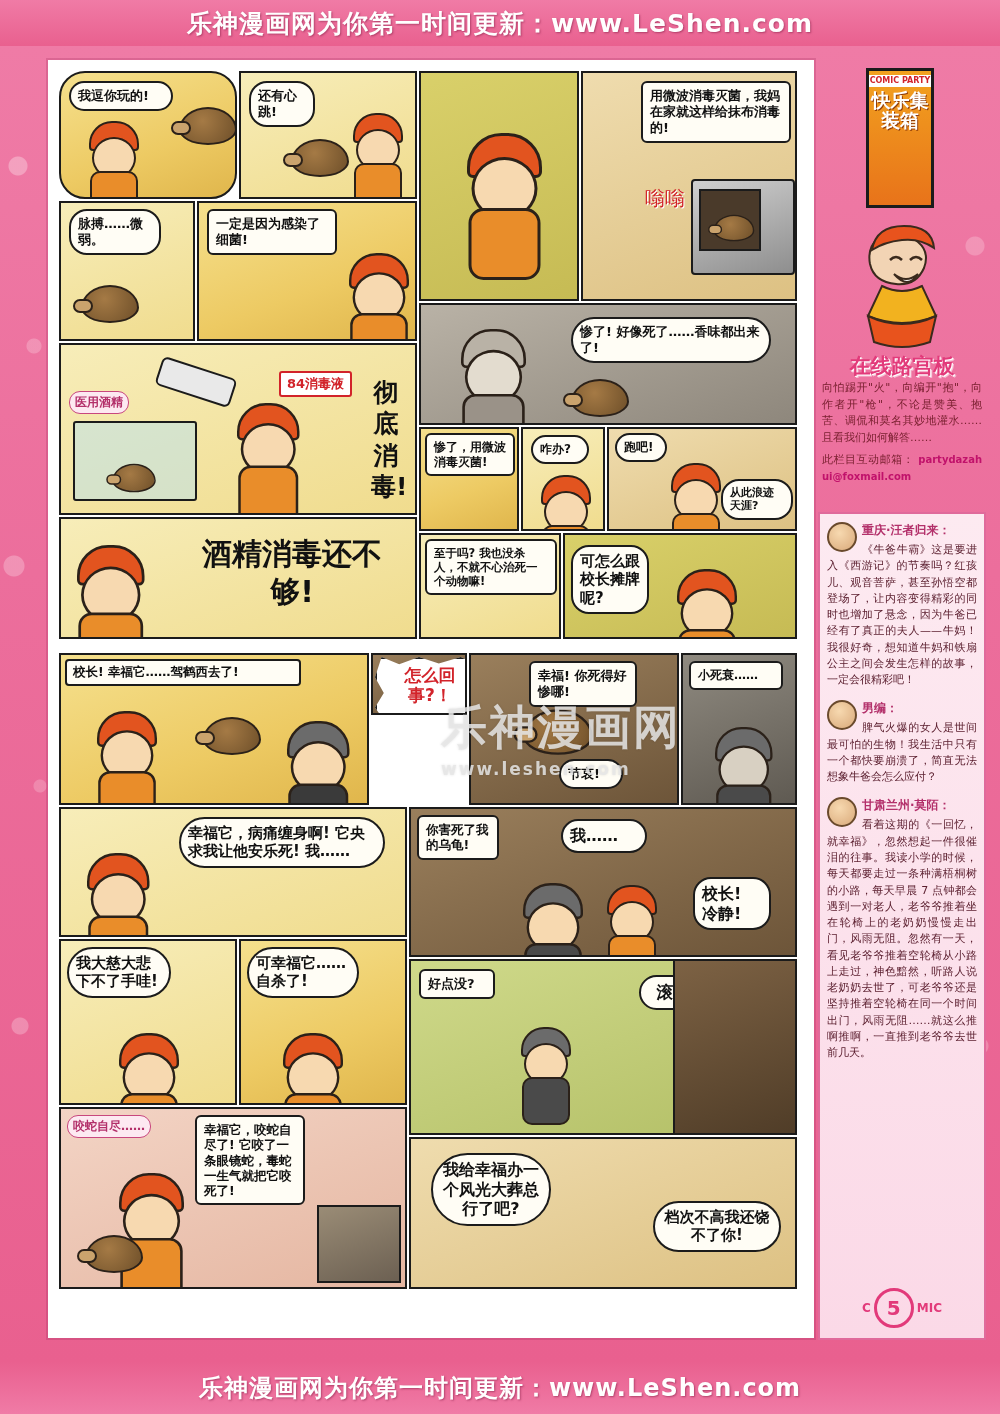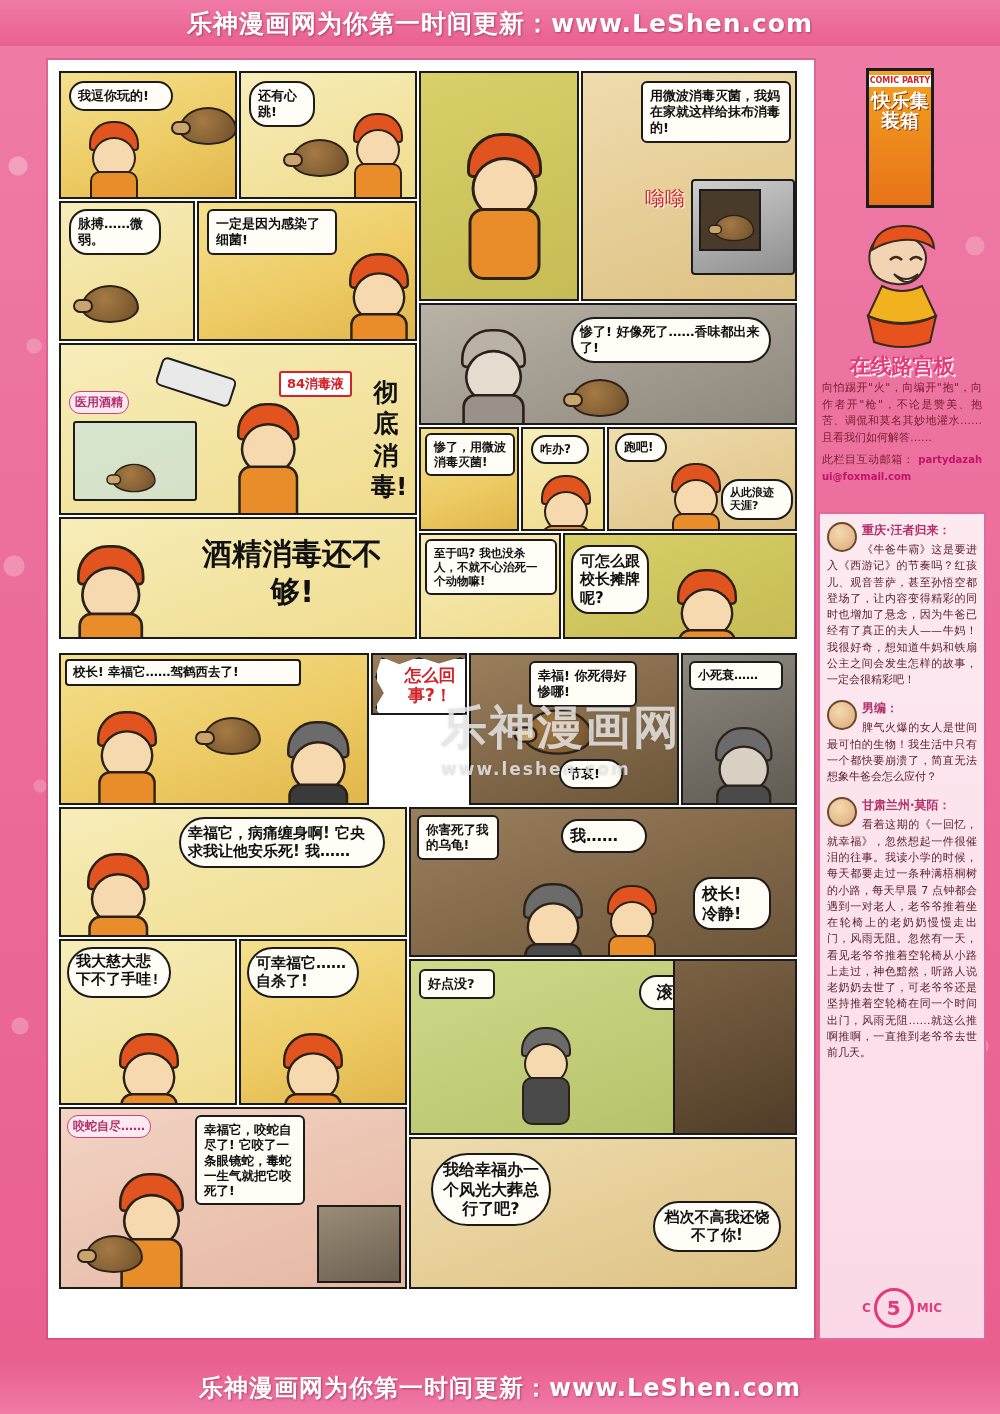--- a/index.html
+++ b/index.html
@@ -157,21 +157,21 @@
 <div class="page">
 
   <div class="wm-bar wm-top">
     <div class="wm-text">乐神漫画网为你第一时间更新：www.LeShen.com</div>
   </div>
 
   <div class="paper"></div>
 
   <div class="board">
 
-    <div class="strip art-yellow" style="left:8px;top:8px;width:178px;height:128px;">
+    <div class="strip art-yellow" style="left:8px;top:8px;width:178px;height:128px;border-radius:26px;">
       <div class="ch" style="left:28px;top:48px;">
         <div class="hair" style="left:0;top:0;"></div>
           <div class="head" style="left:3px;top:16px;"></div>
           <div class="body" style="left:1px;top:50px;"></div>
       </div>
       <div class="bub" style="left:8px;top:8px;width:104px;">我逗你玩的!</div>
       <div class="turtle" style="left:118px;top:34px;"></div>
     </div>
 
     <div class="strip art-cream" style="left:188px;top:8px;width:178px;height:128px;">
@@ -335,21 +335,21 @@
           <div class="body" style="left:1px;top:50px;background:#4a4a4a;"></div>
       </div>
       <div class="ch" style="left:196px;top:76px;">
         <div class="hair" style="left:0;top:0;"></div>
           <div class="head" style="left:3px;top:16px;"></div>
           <div class="body" style="left:1px;top:50px;"></div>
       </div>
     </div>
 
     <div class="strip art-cream" style="left:8px;top:876px;width:178px;height:166px;">
-      <div class="bub thought" style="left:6px;top:6px;width:104px;font-size:15px;font-family:Liberation Mono, monospace;">我大慈大悲下不了手哇!</div>
+      <div class="bub thought" style="left:6px;top:6px;width:104px;font-size:15px;">我大慈大悲下不了手哇!</div>
       <div class="ch" style="left:58px;top:92px;transform:scale(1.2);">
         <div class="hair" style="left:0;top:0;"></div>
           <div class="head" style="left:3px;top:16px;"></div>
           <div class="body" style="left:1px;top:50px;"></div>
       </div>
     </div>
 
     <div class="strip art-yellow" style="left:188px;top:876px;width:168px;height:166px;">
       <div class="bub thought" style="left:6px;top:6px;width:112px;font-size:15px;">可幸福它……自杀了!</div>
       <div class="ch" style="left:42px;top:92px;transform:scale(1.2);">

